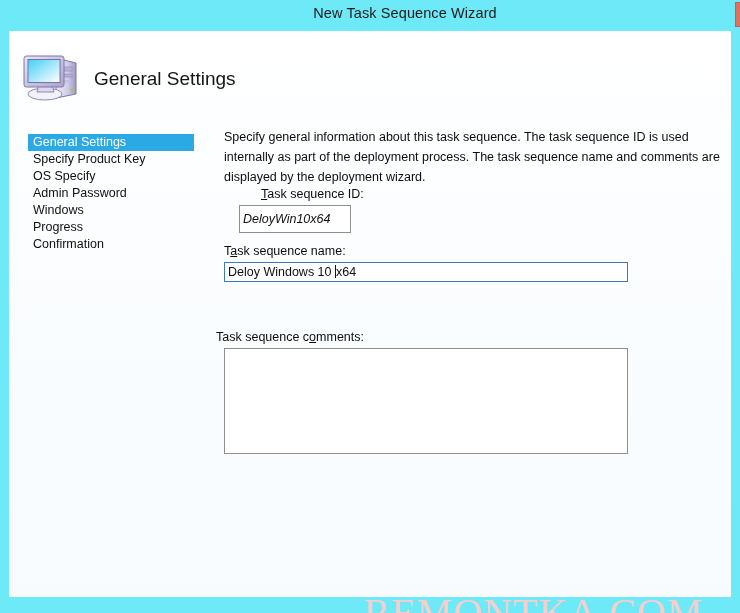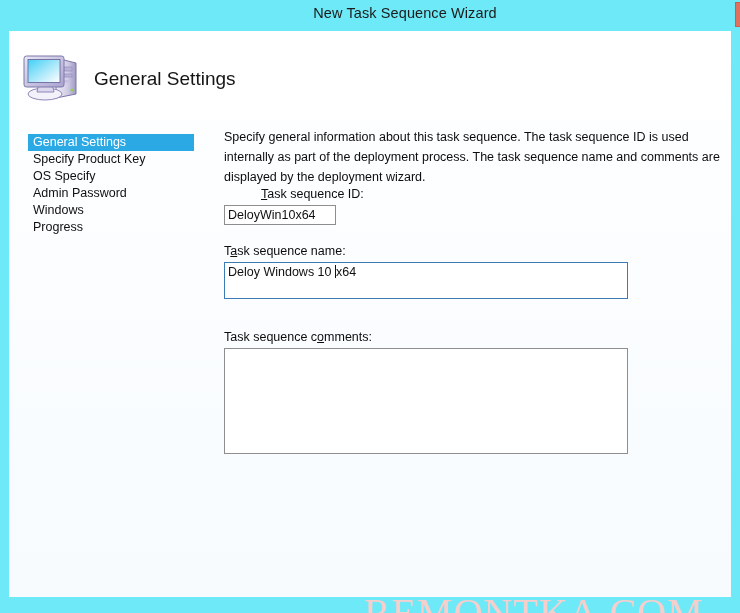--- a/index.html
+++ b/index.html
@@ -142,40 +142,40 @@
     outline: none;
   }
   .txtbox.flat {
     border: 1px solid #8e8e8e;
   }
   .txtbox.focused {
     border: 1px solid #3d7bb5;
   }
 
   #ts-id-label   { left: 22px;  top: 60px; margin-left: 24px; }
-  #ts-id-input   { left: 9px;  top: 78px;  width: 112px; height: 20px; }
+  #ts-id-input   { left: 24px;  top: 78px;  width: 112px; height: 28px; font-style: italic; }
   #ts-name-label { left: 9px;  top: 117px; }
-  #ts-name-wrap  { left: 9px;  top: 135px; width: 404px; height: 37px; }
+  #ts-name-wrap  { left: 9px;  top: 135px; width: 404px; height: 20px; }
   #ts-name-text  {
     position: absolute;
     left: 3px; top: 1px;
     font-size: 12.5px;
     line-height: 17px;
     color: #101010;
     white-space: pre;
   }
   #caret {
     display: inline-block;
     width: 1px;
     height: 13px;
     background: #101010;
     vertical-align: -2px;
     margin: 0 0px;
   }
-  #ts-comments-label { left: 9px; top: 203px; }
+  #ts-comments-label { left: 1px; top: 203px; }
   #ts-comments-input {
     left: 9px; top: 221px;
     width: 404px; height: 106px;
     resize: none;
   }
 
   
   #watermark {
     position: absolute;
     left: 355px; top: 558px;
@@ -244,20 +244,21 @@
     </div>
     <div id="header-title">General Settings</div>
 
     <div id="sidebar">
       <div class="side-item selected">General Settings</div>
       <div class="side-item">Specify Product Key</div>
       <div class="side-item">OS Specify</div>
       <div class="side-item">Admin Password</div>
       <div class="side-item">Windows</div>
       <div class="side-item">Progress</div>
+      <div class="side-item">Confirmation</div>
     </div>
 
     <div id="main">
 
       <div id="description">Specify general information about this task sequence.  The task sequence ID is used internally as part of the deployment process.  The task sequence name and comments are displayed by the deployment wizard.</div>
 
       <div class="field-label" id="ts-id-label"><u>T</u><span>ask sequence ID:</span></div>
       <input id="ts-id-input" class="txtbox flat" type="text" value="DeloyWin10x64" style="">
 
       <div class="field-label" id="ts-name-label"><span>T</span><u>a</u><span>sk sequence name:</span></div>

